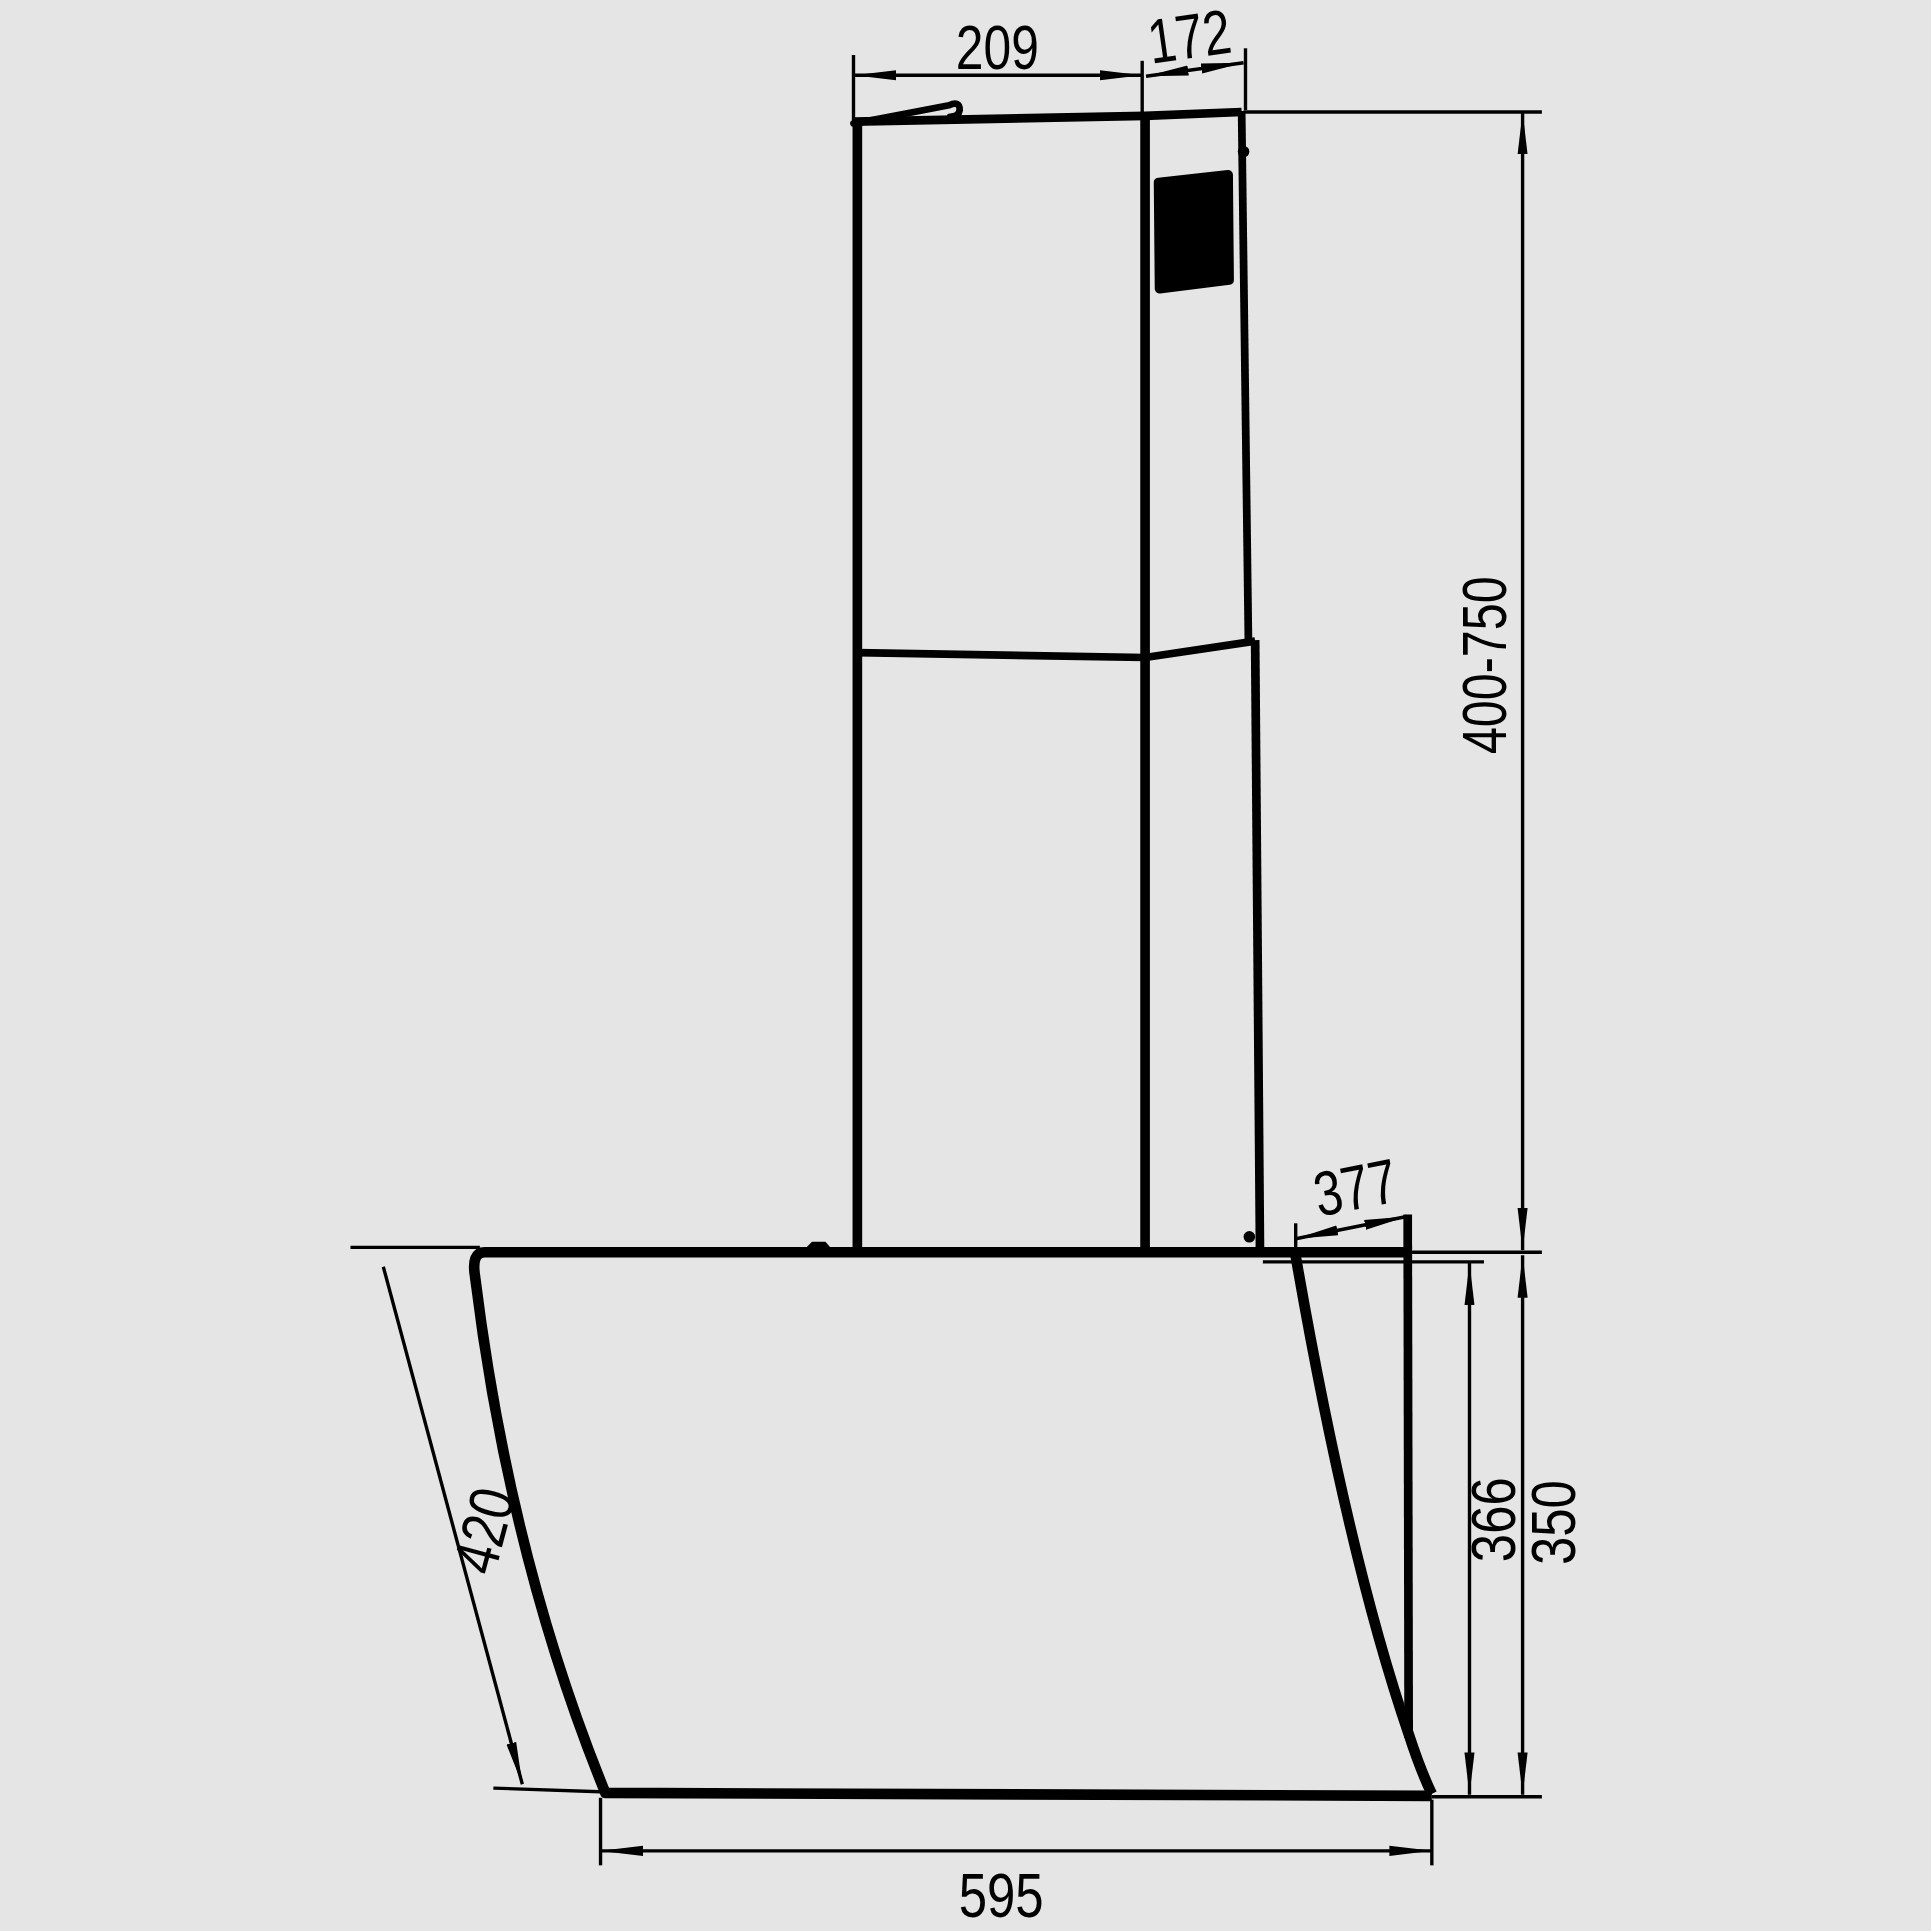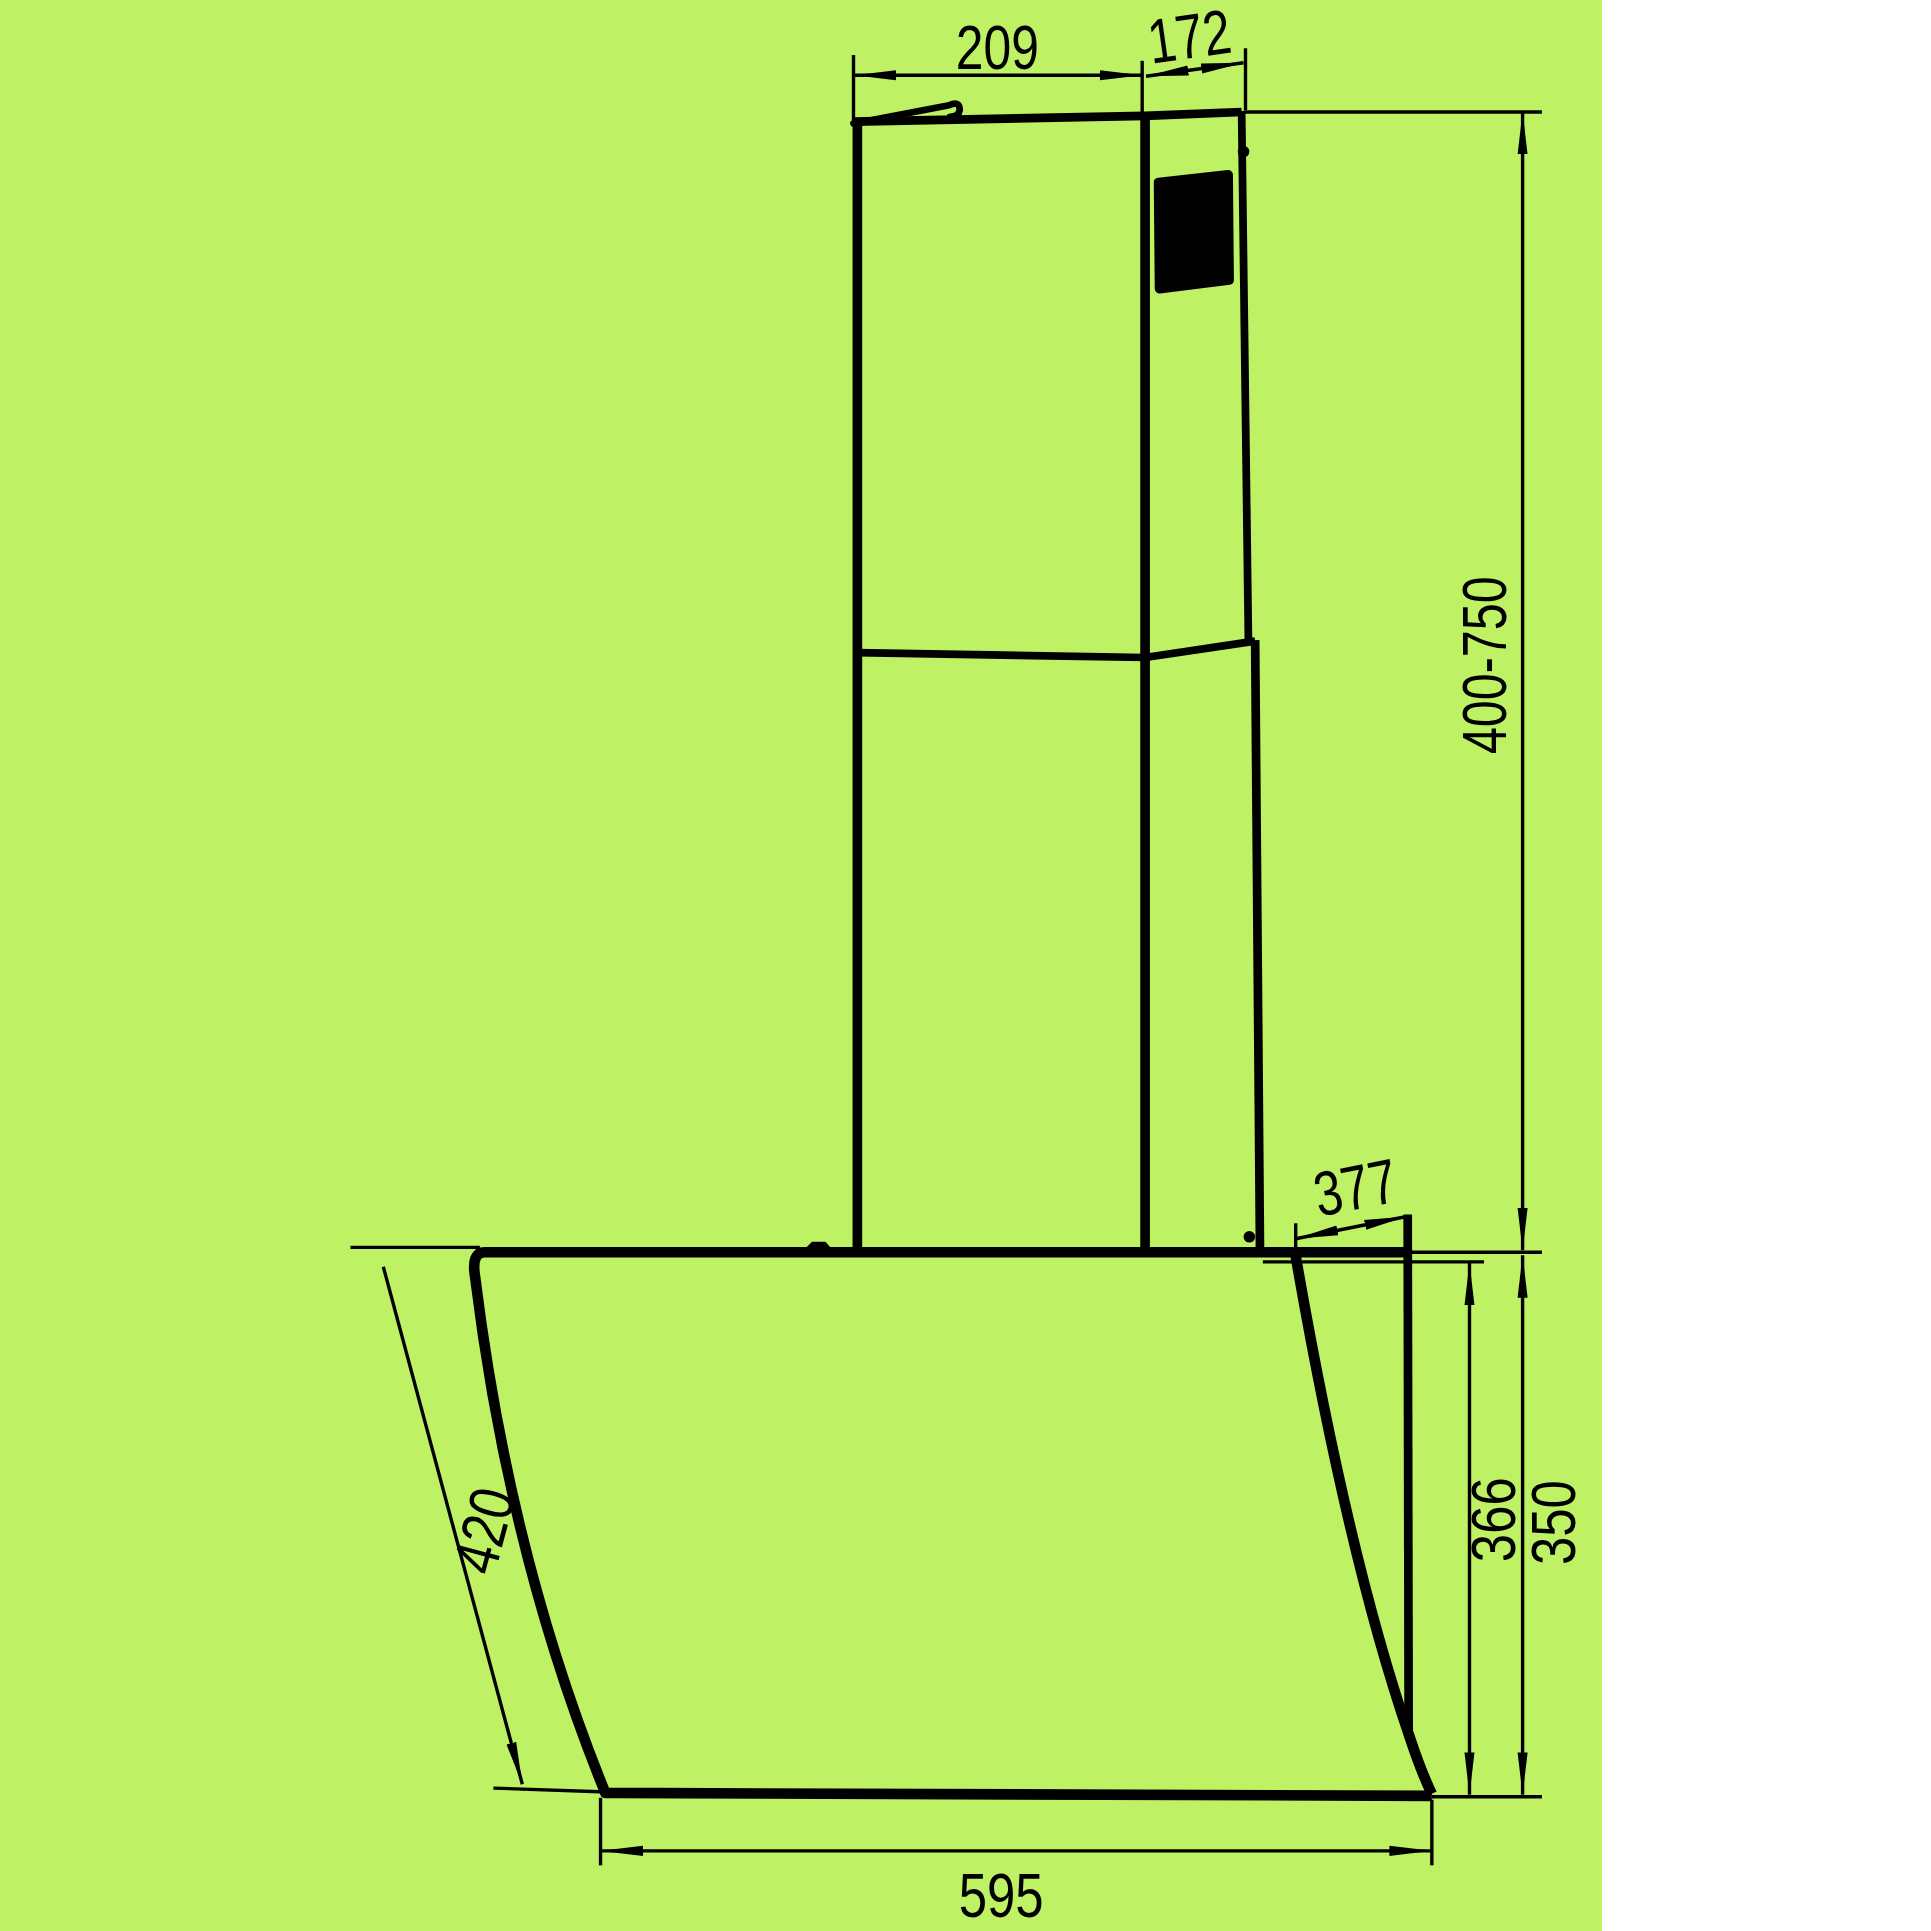--- a/index.html
+++ b/index.html
@@ -4,23 +4,23 @@
 <style>
   html, body {
     margin: 0;
     padding: 0;
     background: #ffffff;
     width: 1931px;
     height: 1931px;
   }
   .stage {
     position: relative;
-    width: 1602px;
+    width: 1931px;
     height: 1931px;
-    background: #bef264;
+    background: #e5e5e5;
     overflow: hidden;
   }
   svg { display: block; }
   .obj {
     fill: none;
     stroke: #000000;
     stroke-linejoin: round;
   }
   .thin {
     fill: none;

